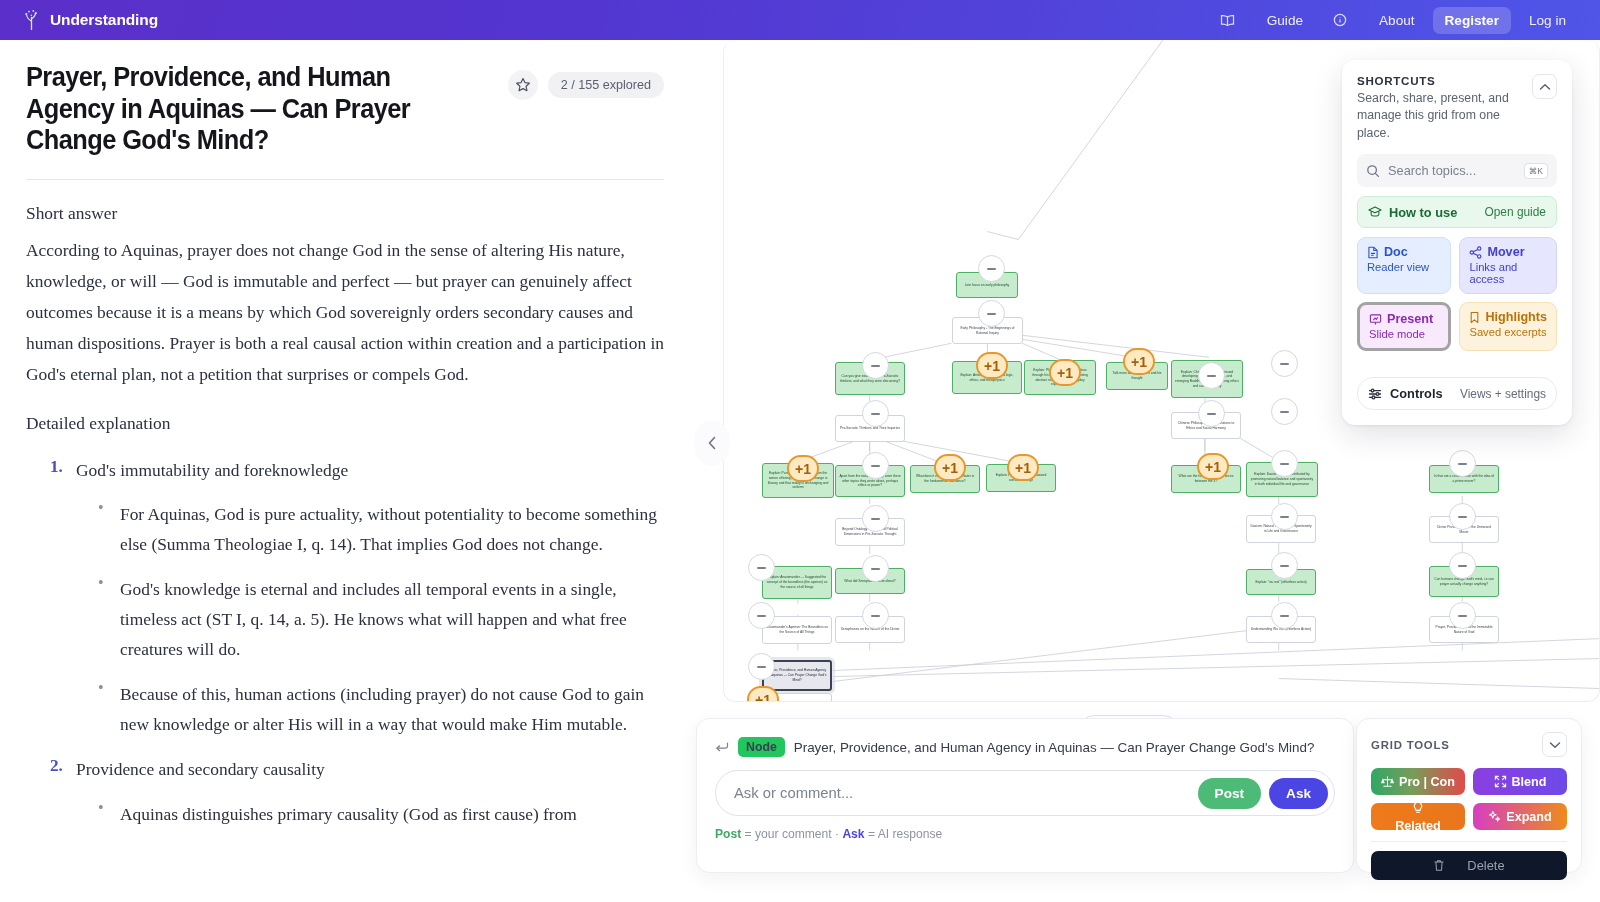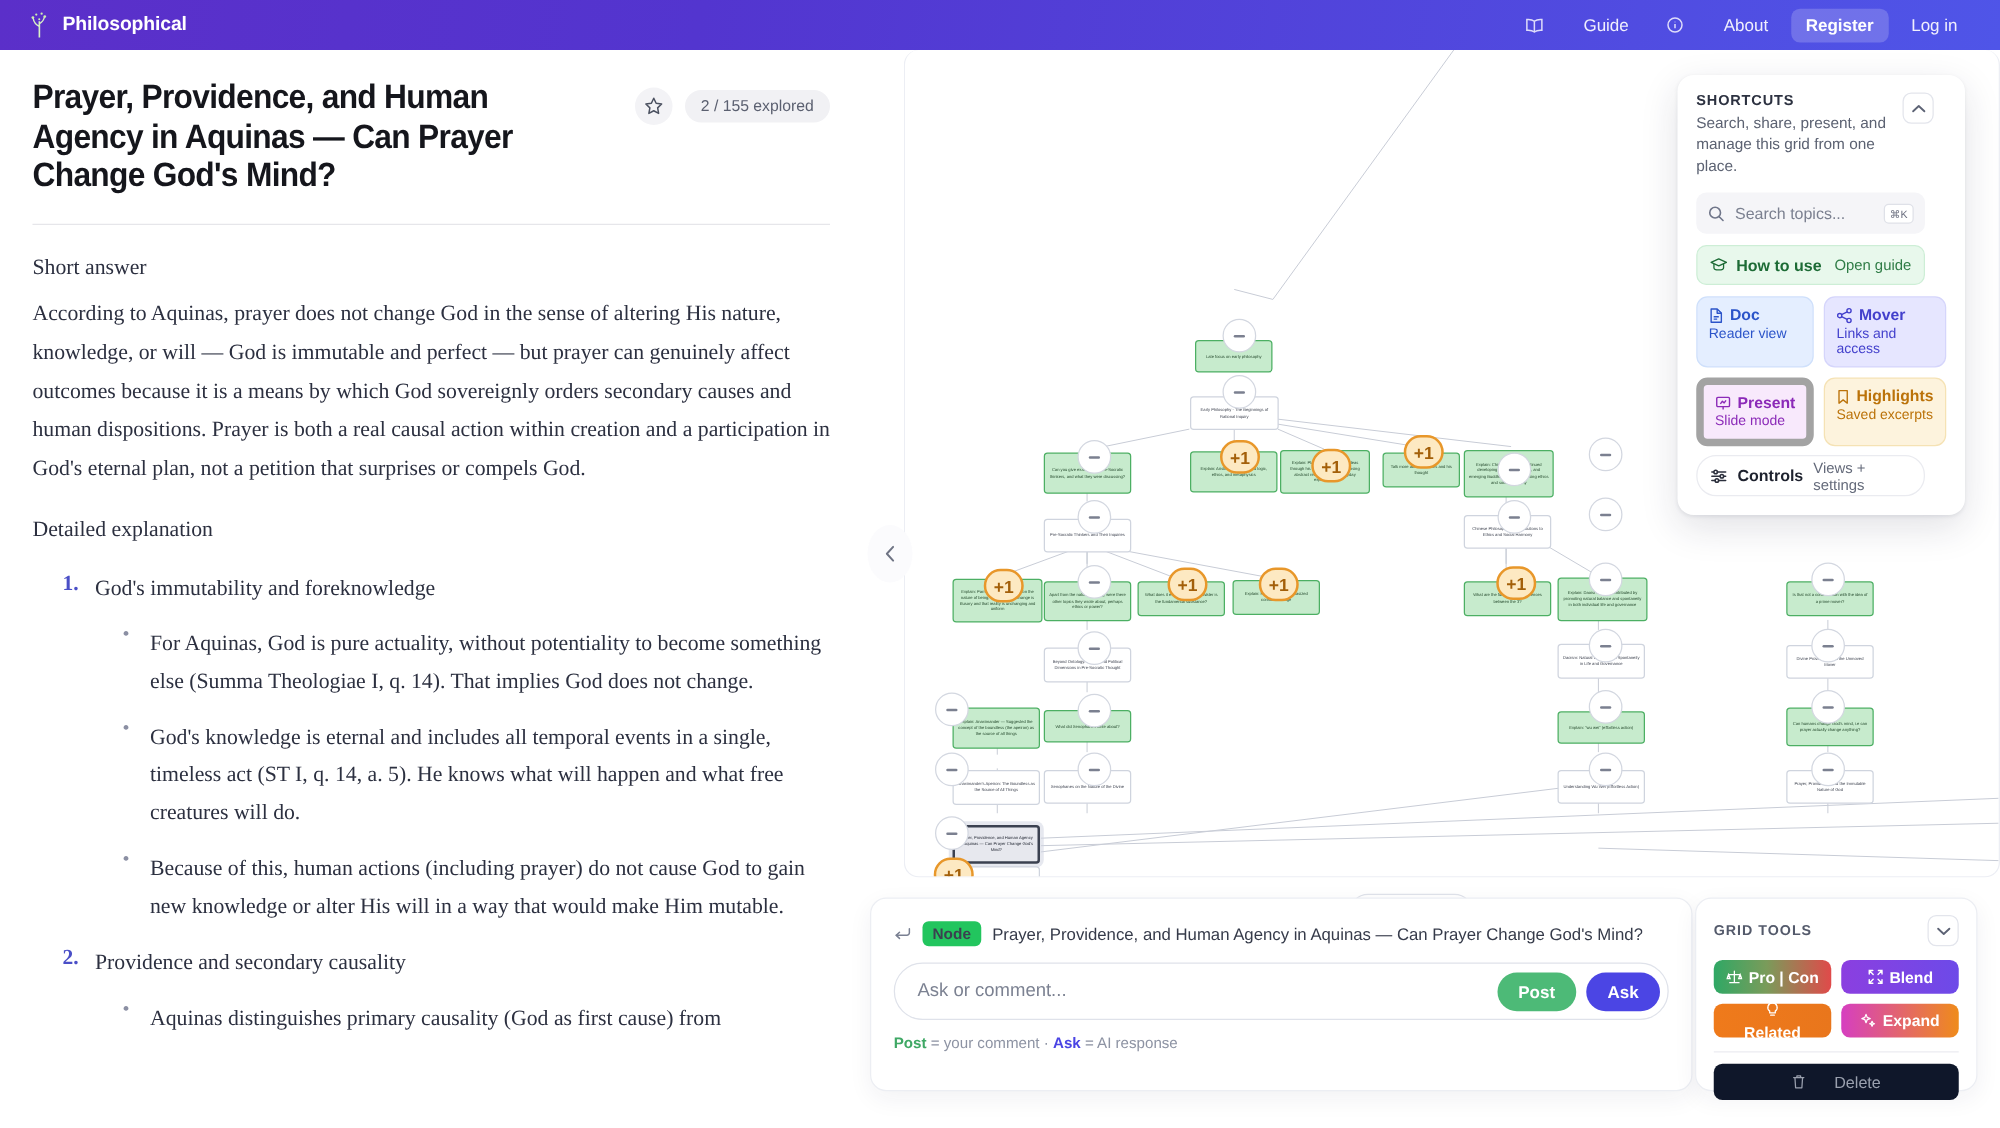--- a/index.html
+++ b/index.html
@@ -117,21 +117,21 @@
     position: absolute; left: 1079px; top: 675px; width: 100px; height: 31px;
     background: #ffffff; border: 1px solid #dfe2ea; border-radius: 16px;
     display: flex; align-items: center; justify-content: center; z-index: 20;
   }
 
   
   .shortcuts {
     position: absolute; right: 28px; top: 60px; width: 230px;
     background: #ffffff; border-radius: 13px;
     box-shadow: 0 10px 30px rgba(30,34,60,0.13), 0 1px 3px rgba(30,34,60,0.08);
-    padding: 14px 32px 15px 15px; z-index: 50;
+    padding: 14px 15px 15px 15px; z-index: 50;
   }
   .sc-head { display: flex; align-items: flex-start; }
   .sc-title { font-size: 11.6px; font-weight: 700; letter-spacing: 0.7px; color: #2c3140; }
   .sc-desc { font-size: 12.3px; line-height: 1.42; color: #5c6272; margin-top: 3px; width: 165px; }
   .sc-collapse {
     margin-left: auto; width: 25px; height: 25px; border-radius: 7px;
     border: 1px solid #e3e5ec; background: #fff;
     display: flex; align-items: center; justify-content: center; flex: none;
   }
   .sc-search {
@@ -152,26 +152,26 @@
   .sc-row-sub { margin-left: auto; font-size: 11.9px; color: #2f7c46; }
   .sc-grid { margin-top: 9px; display: grid; grid-template-columns: 1fr 1fr; gap: 8px; }
   .sc-card { border-radius: 9px; padding: 7px 9px 8px 9px; }
   .sc-card-top { display: flex; align-items: center; gap: 5px; }
   .sc-card-label { font-size: 12.6px; font-weight: 700; }
   .sc-card-sub { font-size: 11.2px; margin-top: 2px; }
   .c-doc { background: #e4eeff; border: 1px solid #cfe0fb; }
   .c-doc .sc-card-label, .c-doc .sc-card-sub { color: #2b54c9; }
   .c-share { background: #e6e6ff; border: 1px solid #d5d5fb; }
   .c-share .sc-card-label, .c-share .sc-card-sub { color: #4340cc; }
-  .c-present { background: #f8e9fc; border: 6px solid #a3a3a3; }
+  .c-present { background: #f8e9fc; border: 3px solid #a3a3a3; }
   .c-present .sc-card-label, .c-present .sc-card-sub { color: #8b2ab8; }
   .c-high { background: #fdf3dd; border: 1px solid #f5e2b4; }
   .c-high .sc-card-label, .c-high .sc-card-sub { color: #bb7209; }
   .sc-controls {
-    margin-top: 7px; height: 33px; border-radius: 16px; border: 1px solid #eaebf0;
+    margin-top: 26px; height: 33px; border-radius: 16px; border: 1px solid #eaebf0;
     background: #fff; display: flex; align-items: center; padding: 0 10px; gap: 8px;
   }
   .sc-controls .sc-row-label { color: #1e222e; }
   .sc-controls .sc-row-sub { color: #646a7a; }
 
   
   .composer {
     position: absolute; left: 696px; top: 718px; width: 658px; height: 155px;
     background: #ffffff; border: 1px solid #eceef3; border-radius: 13px;
     box-shadow: 0 6px 20px rgba(30,34,60,0.06);
@@ -242,21 +242,21 @@
           <path d="M9.5 21V8" stroke="#d9f2c4" stroke-width="1.3" fill="none"></path>
           <path d="M9.5 12C7 11 5 8.5 4.5 5.5" stroke="#d9f2c4" stroke-width="1.1" fill="none"></path>
           <path d="M9.5 10C11.5 9 13 7 13.6 4.5" stroke="#d9f2c4" stroke-width="1.1" fill="none"></path>
           <circle cx="4.3" cy="5" r="1.1" fill="#cdeeb2"></circle>
           <circle cx="13.8" cy="4.2" r="1.1" fill="#cdeeb2"></circle>
           <circle cx="7" cy="2.6" r="0.9" fill="#cdeeb2"></circle>
           <circle cx="11.3" cy="1.9" r="0.9" fill="#cdeeb2"></circle>
           <circle cx="9.4" cy="6.4" r="0.8" fill="#cdeeb2"></circle>
         </svg>
       </span>
-      <span class="brand-name">Philosophical</span>
+      <span class="brand-name">Understanding</span>
     </div>
     <div class="nav">
       <div class="nav-link plain">
         <span>
           <svg width="15" height="13" viewBox="0 0 15 13" fill="none" stroke="#dedcfa" stroke-width="1.2">
             <path d="M7.5 3C6 1.8 4 1.4 1.5 1.6v8.6c2.5-.2 4.5.2 6 1.4 1.5-1.2 3.5-1.6 6-1.4V1.6C11 1.4 9 1.8 7.5 3z"></path>
             <path d="M7.5 3v8.6"></path>
           </svg>
         </span>
         <span>Guide</span>

